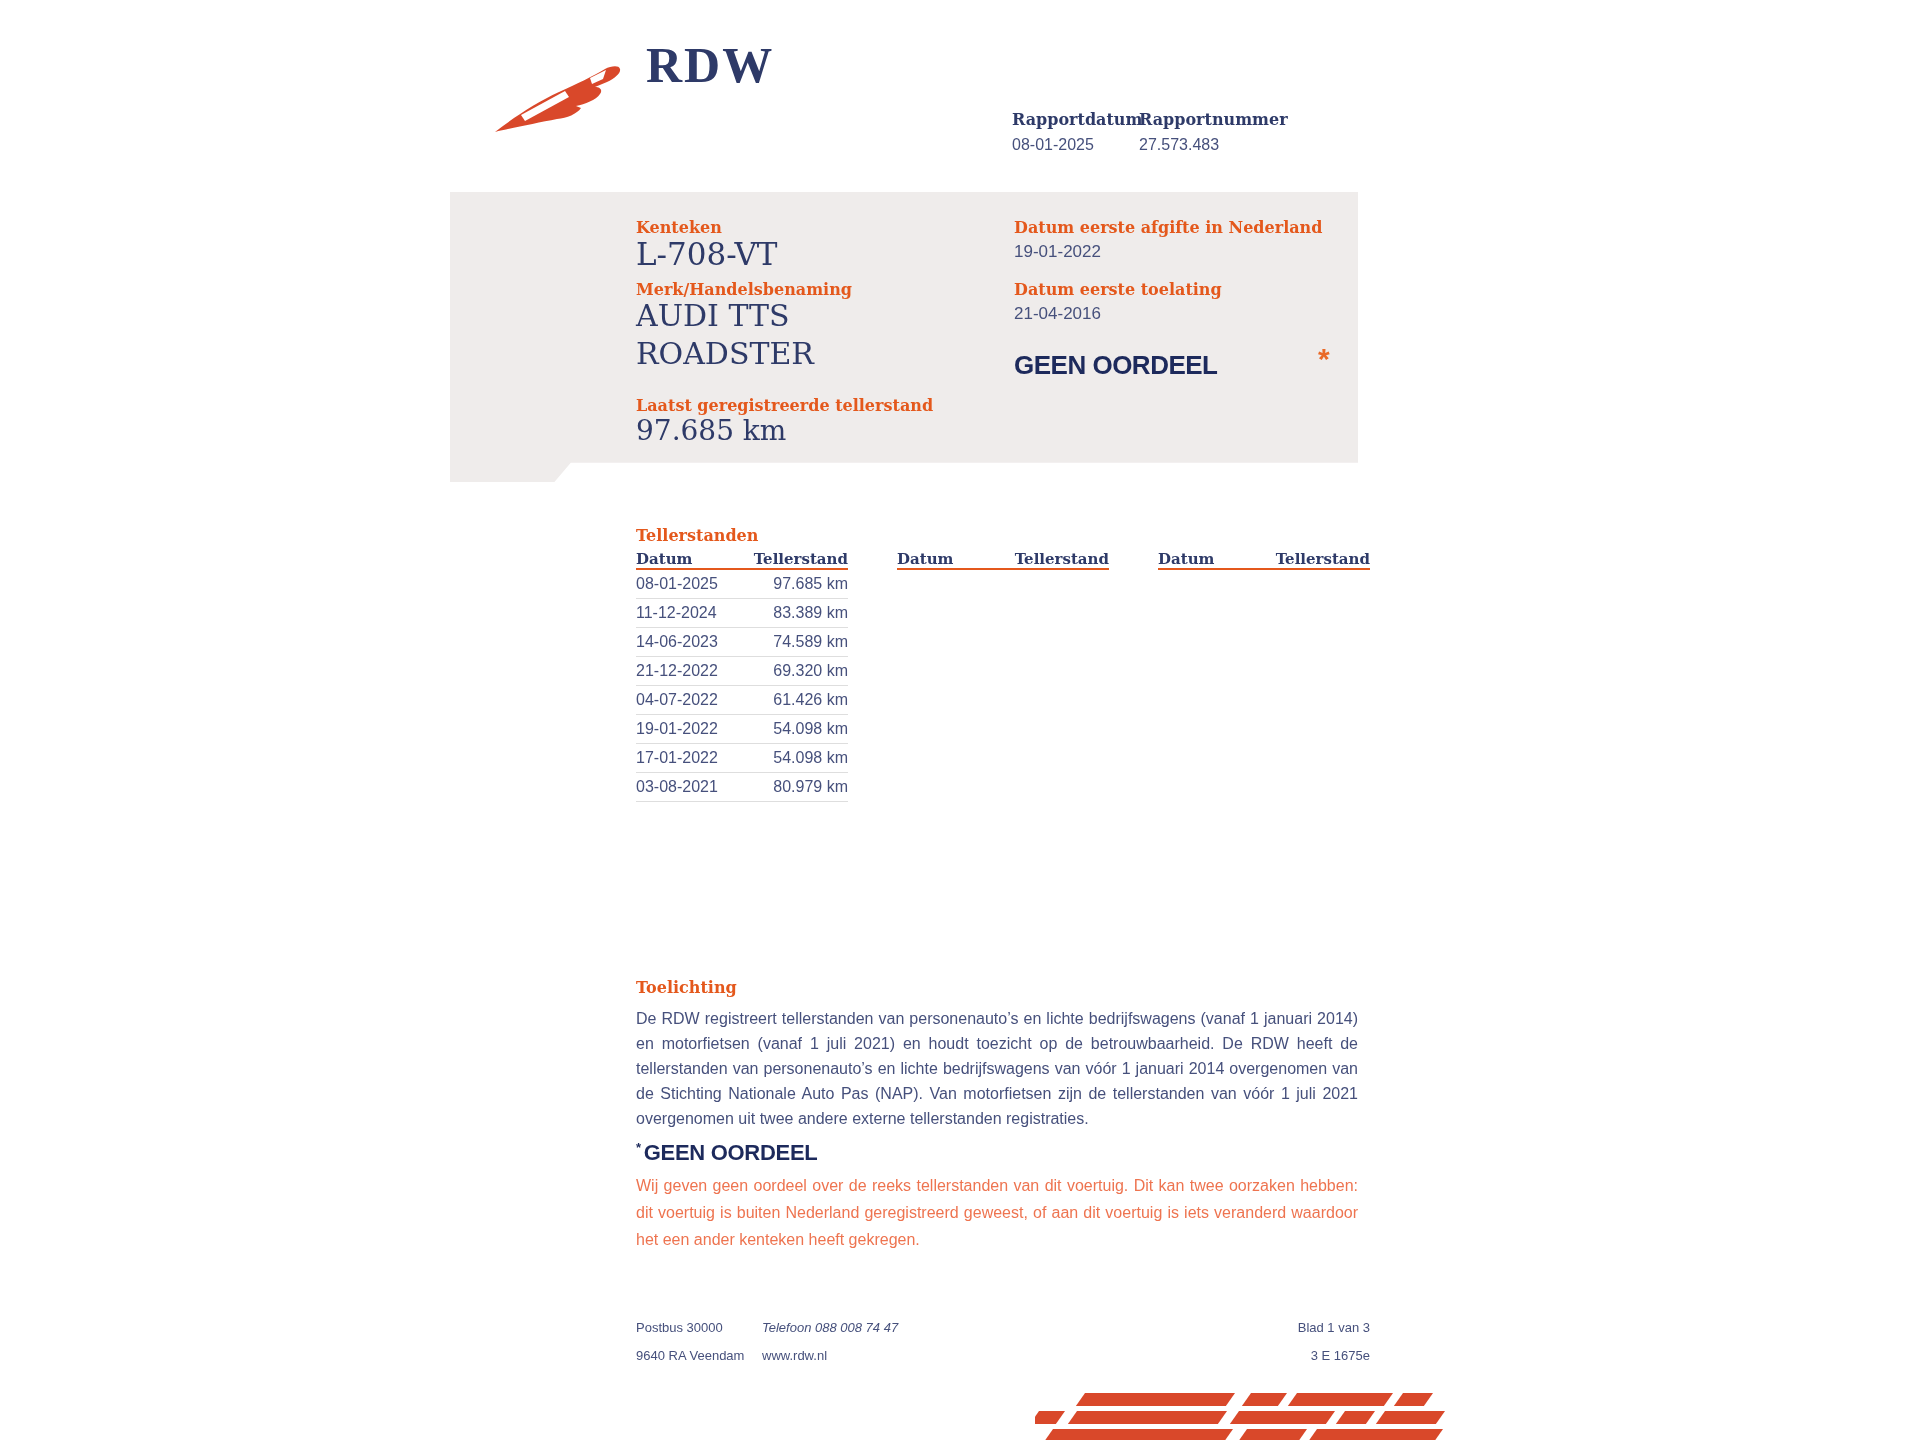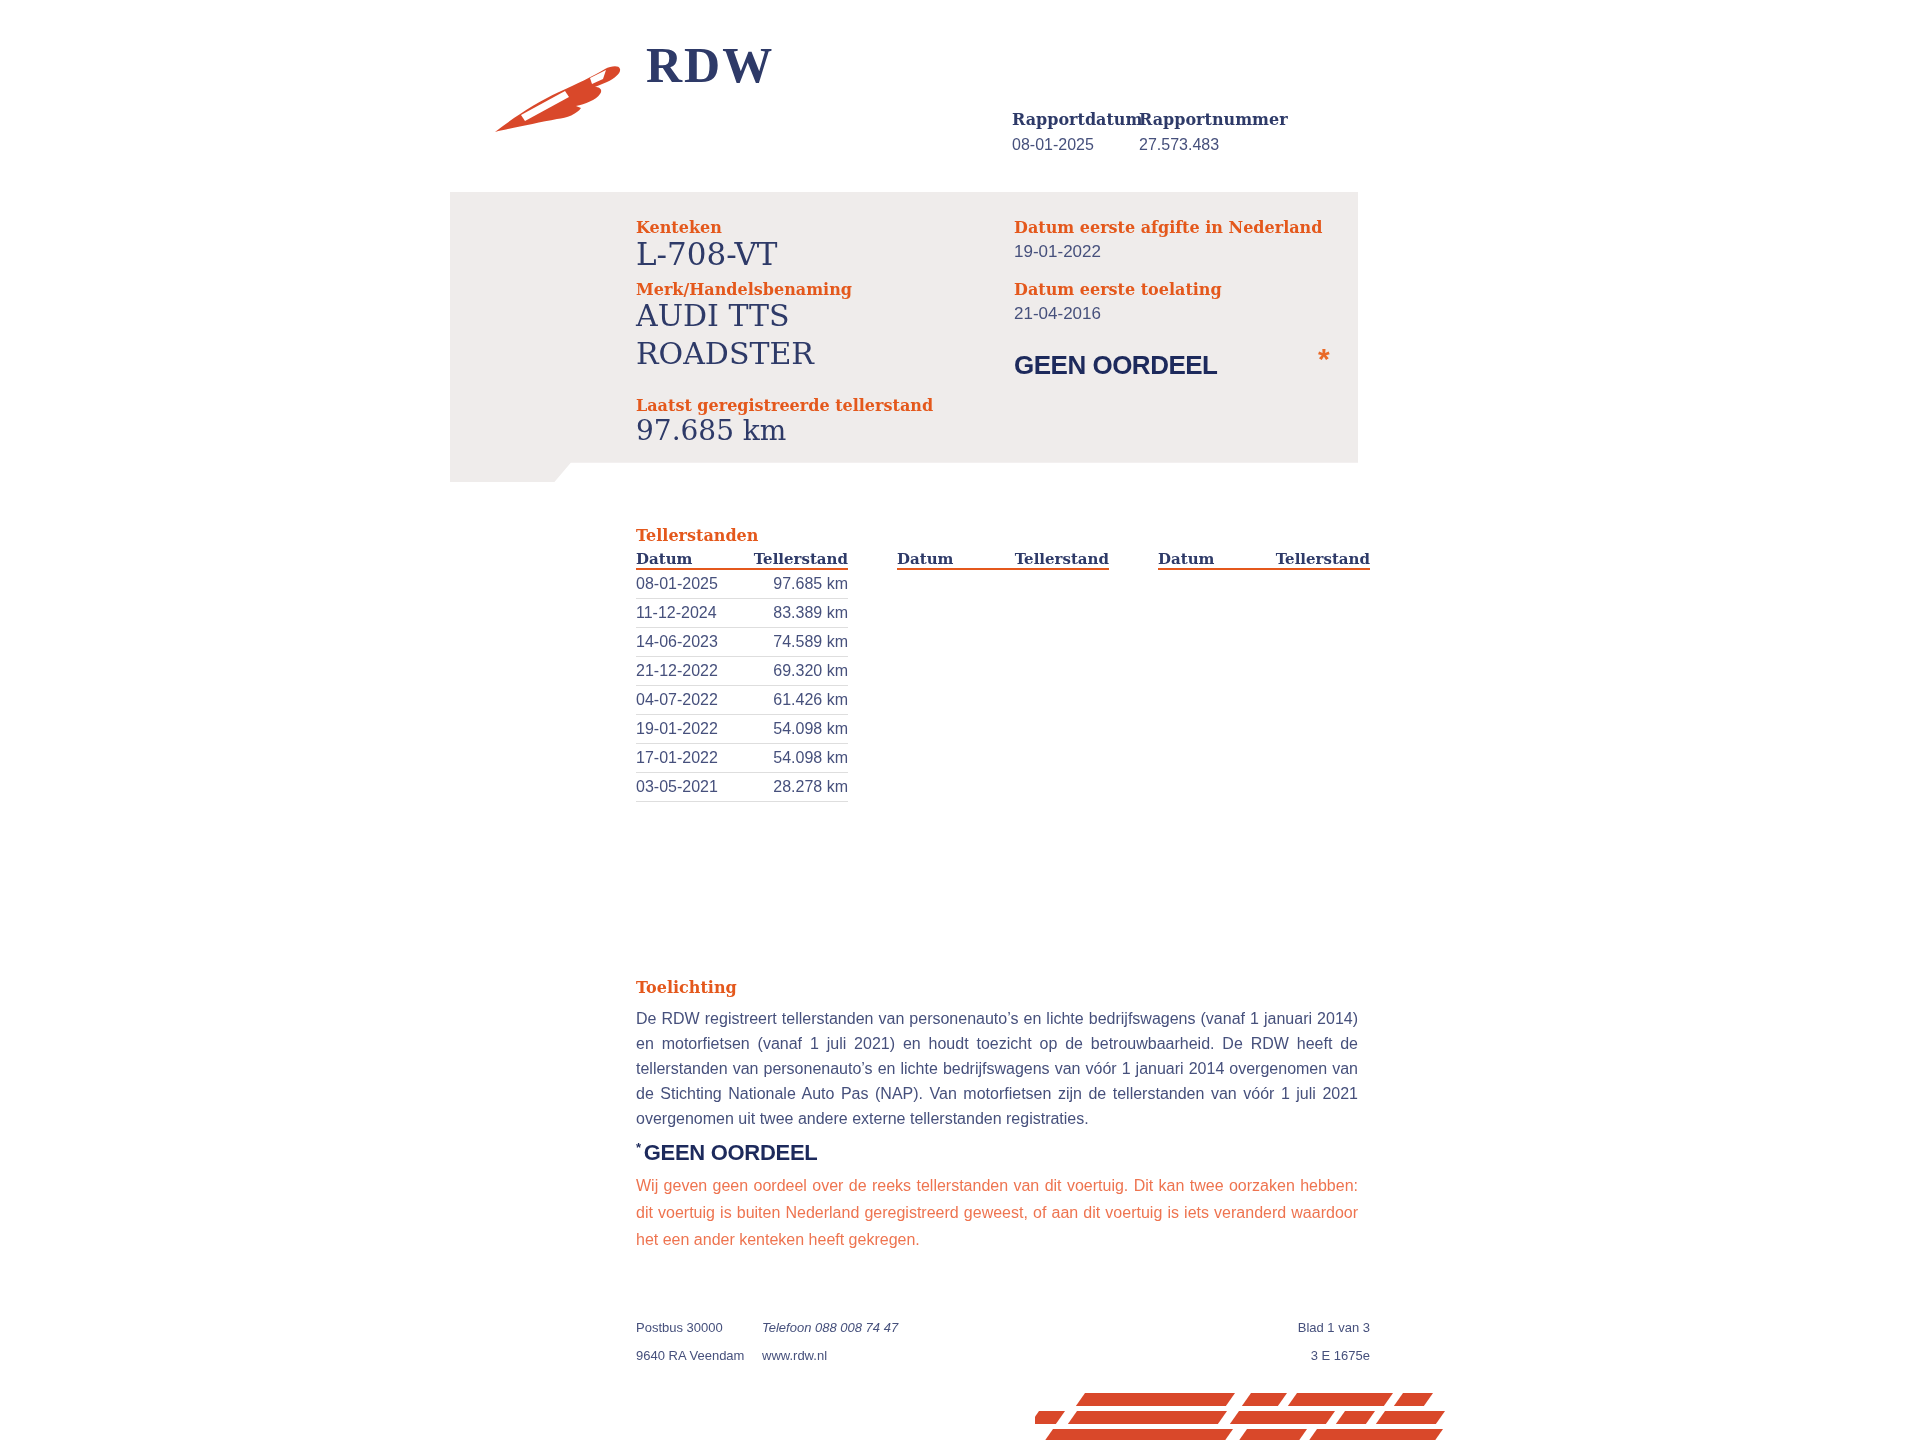--- a/index.html
+++ b/index.html
@@ -141,22 +141,22 @@
         </div>
         <div class="trow">
           <span>19-01-2022</span>
           <span>54.098 km</span>
         </div>
         <div class="trow">
           <span>17-01-2022</span>
           <span>54.098 km</span>
         </div>
         <div class="trow">
-          <span>03-05-2021</span>
-          <span>28.278 km</span>
+          <span>03-08-2021</span>
+          <span>80.979 km</span>
         </div>
       </div>
   </div>
 
   <div class="abs tgroup tg2">
     <div class="thead">
       <span>Datum</span>
       <span>Tellerstand</span>
     </div>
   </div>

